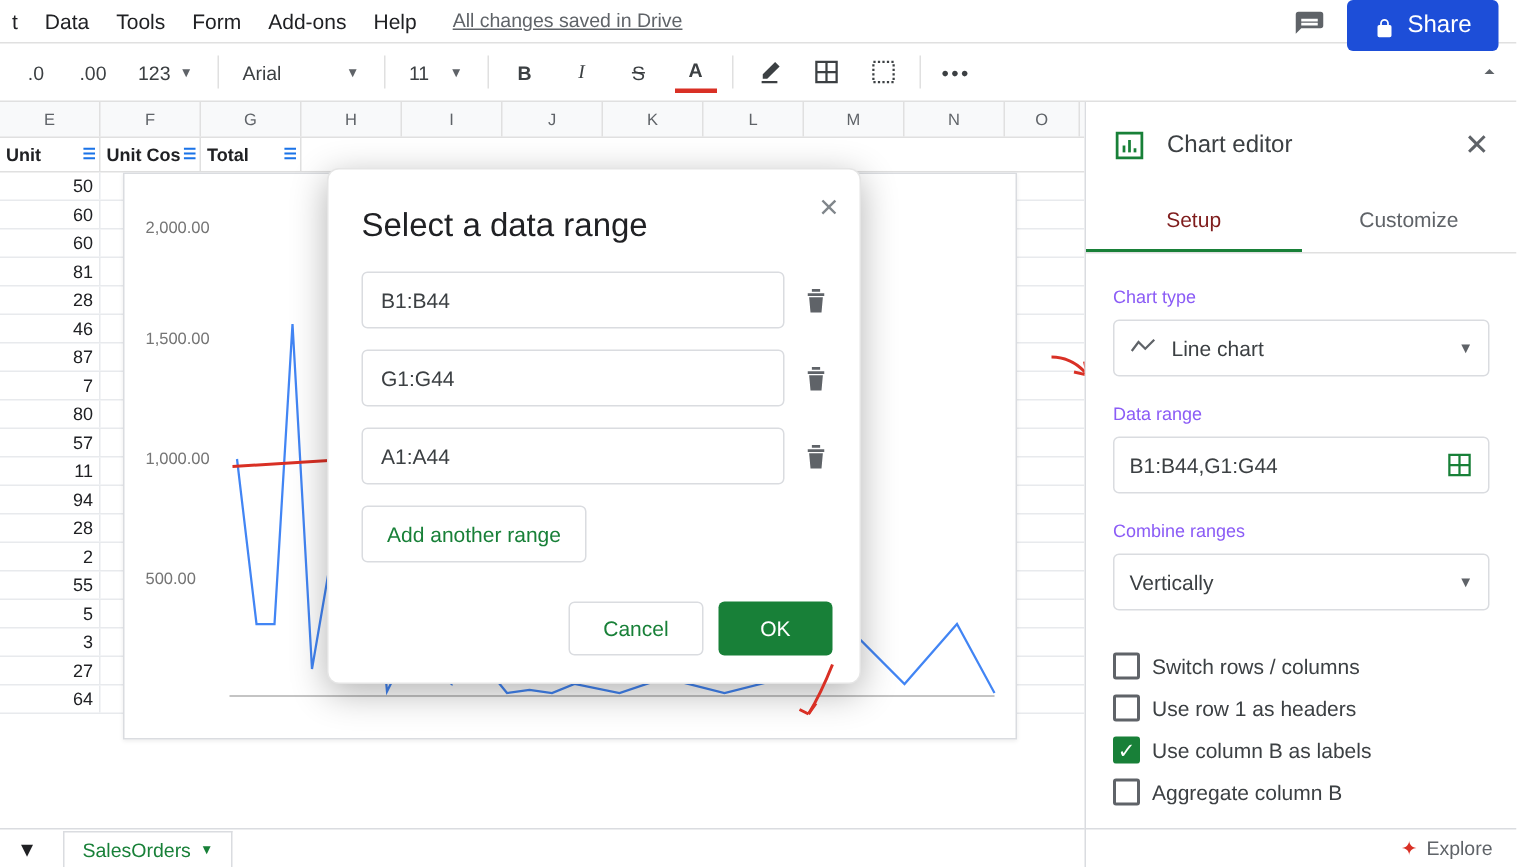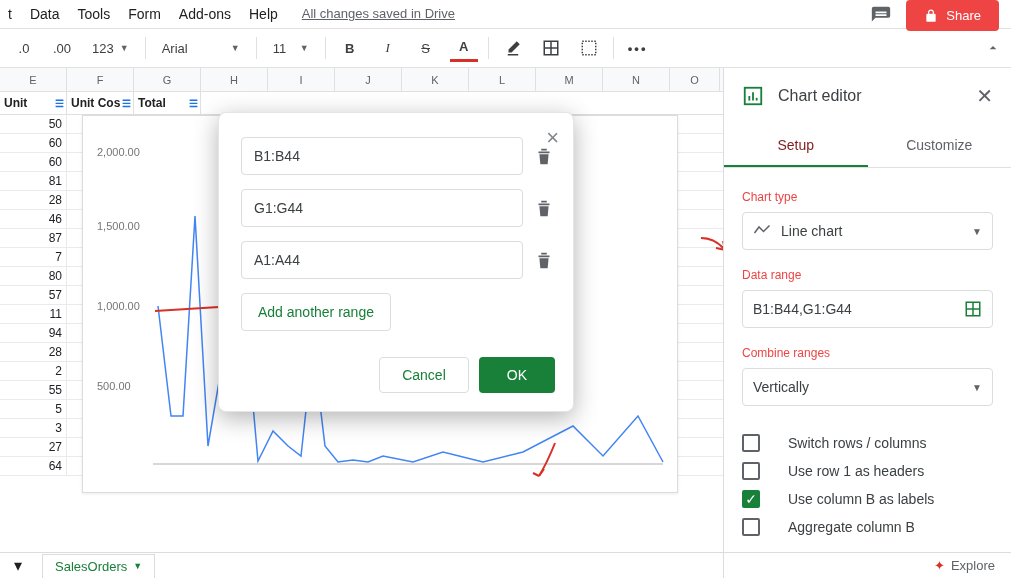--- a/index.html
+++ b/index.html
@@ -2,21 +2,21 @@
 <html><head>
 <meta charset="utf-8">
 <style>
 *{box-sizing:border-box;margin:0;padding:0;font-family:Arial,sans-serif}
 body{width:1011px;height:578px;overflow:hidden;background:#fff;position:relative;color:#202124}
 .menubar{display:flex;align-items:center;height:28px;padding:0 8px;gap:18px;border-bottom:1px solid transparent}
 .menubar .mi{font-size:14px;color:#202124;cursor:pointer}
 .menubar .saved{font-size:13px;color:#5f6368;text-decoration:underline;margin-left:6px}
 .sharebar{position:absolute;right:12px;top:0;display:flex;gap:14px;align-items:center}
 .comment-icon{width:22px;height:22px;color:#5f6368}
-.share-btn{background:#ef4444;color:#fff;border-radius:4px;padding:8px 18px;font-size:13px;font-weight:500;display:flex;align-items:flex-end;gap:8px;cursor:pointer}
+.share-btn{background:#1d4ed8;color:#fff;border-radius:4px;padding:8px 18px;font-size:16px;font-weight:500;display:flex;align-items:flex-end;gap:8px;cursor:pointer}
 .toolbar{height:40px;border-top:1px solid #e0e0e0;border-bottom:1px solid #e0e0e0;display:flex;align-items:center;padding:0 10px;gap:10px;font-size:13px;color:#3c4043}
 .toolbar .sep{width:1px;height:22px;background:#e0e0e0}
 .toolbar .dd{display:flex;align-items:center;gap:6px;padding:4px 6px;cursor:pointer}
 .toolbar .dd .caret{font-size:9px;color:#5f6368}
 .toolbar .tbtn{width:28px;height:28px;display:flex;align-items:center;justify-content:center;cursor:pointer;color:#3c4043}
 .toolbar .more{letter-spacing:2px;font-weight:bold}
 .toolbar .collapse{margin-left:auto;cursor:pointer;color:#5f6368}
 .main{display:flex;height:calc(578px - 28px - 40px)}
 .sheet-area{flex:1;position:relative;overflow:hidden}
 .colheads{display:flex;height:24px;background:#f8f9fa;border-bottom:1px solid #e0e0e0}
@@ -43,26 +43,26 @@
 .btn-ok{border:none;background:#188038;color:#fff;font-size:14px;font-weight:500;padding:9px 28px;border-radius:4px;cursor:pointer}
 .side{width:288px;border-left:1px solid #dadce0;background:#fff;display:flex;flex-direction:column}
 .side-head{display:flex;align-items:center;padding:16px 18px;border-bottom:1px solid transparent}
 .side-head .ic{width:22px;height:22px;margin-right:14px;color:#188038}
 .side-head .ttl{font-size:16px;color:#3c4043}
 .side-head .x{margin-left:auto;color:#5f6368;font-size:20px;cursor:pointer}
 .side-tabs{display:flex;border-bottom:1px solid #e0e0e0}
 .side-tabs .tab{flex:1;text-align:center;padding:12px 0;font-size:14px;color:#5f6368;cursor:pointer}
 .side-tabs .tab.active{color:#7f1d1d;border-bottom:2px solid #188038;font-weight:500}
 .side-body{padding:14px 18px;overflow-y:auto;font-size:13px;color:#3c4043}
-.side-body .lbl{font-size:12px;color:#ef4444;margin:8px 0}
+.side-body .lbl{font-size:12px;color:#8b5cf6;margin:8px 0}
 .side-body .select{border:1px solid #dadce0;border-radius:4px;height:38px;display:flex;align-items:center;padding:0 10px;cursor:pointer;font-size:14px;justify-content:space-between}
 .side-body .select .caret{font-size:10px;color:#5f6368}
 .side-body .drange{border:1px solid #dadce0;border-radius:4px;height:38px;display:flex;align-items:center;padding:0 10px;font-size:14px;justify-content:space-between}
 .side-body .drange .grid-ic{color:#188038}
-.chk{display:flex;align-items:center;gap:28px;margin:10px 0;font-size:14px;color:#3c4043;cursor:pointer}
+.chk{display:flex;align-items:center;gap:8px;margin:10px 0;font-size:14px;color:#3c4043;cursor:pointer}
 .chk .box{width:18px;height:18px;border:2px solid #5f6368;border-radius:2px;display:flex;align-items:center;justify-content:center}
 .chk.on .box{background:#188038;border-color:#188038;color:#fff}
 .sheet-tabs{position:absolute;bottom:0;left:0;right:288px;height:26px;border-top:1px solid #dadce0;display:flex;align-items:center;padding:0 8px}
 .sheet-tabs .stab{background:#fff;padding:4px 12px;font-size:13px;color:#188038;font-weight:500;border:1px solid #dadce0;border-bottom:none;display:flex;align-items:center;gap:6px;cursor:pointer}
 .explore{position:absolute;bottom:0;right:0;height:26px;width:288px;border-top:1px solid #dadce0;display:flex;align-items:center;justify-content:flex-end;padding:0 16px;font-size:13px;color:#5f6368}
 .arrow-red{position:absolute;border:none;pointer-events:none}
 svg{display:block}
 </style>
 </head>
 <body>
@@ -272,20 +272,21 @@
       <svg width="596" height="378">
         <line x1="70" y1="348" x2="580" y2="348" stroke="#b0b0b0" stroke-width="1"></line>
         <polyline fill="none" stroke="#4285f4" stroke-width="1.5" points="75,190 88,300 100,300 112,100 125,330 137,260 150,120 162,200 175,345 190,315 205,330 218,340 230,230 242,330 255,346 270,344 285,346 300,340 330,346 360,336 400,346 440,336 490,310 520,340 555,300 580,346"></polyline>
 
         <line x1="72" y1="195" x2="152" y2="190" stroke="#d93025" stroke-width="2"></line>
       </svg>
     </div>
 
     <div class="dialog">
       <span class="close">×</span>
+      <h2>Select a data range</h2>
       <div class="range-row">
         <input value="B1:B44" style="">
         <svg class="del" viewBox="0 0 24 24" fill="currentColor">
             <path d="M6 7h12v2H6zm1 3h10l-1 11H8L7 10zm2-6h6v2H9z"></path>
           </svg>
       </div>
       <div class="range-row">
         <input value="G1:G44" style="">
         <svg class="del" viewBox="0 0 24 24" fill="currentColor">
             <path d="M6 7h12v2H6zm1 3h10l-1 11H8L7 10zm2-6h6v2H9z"></path>

